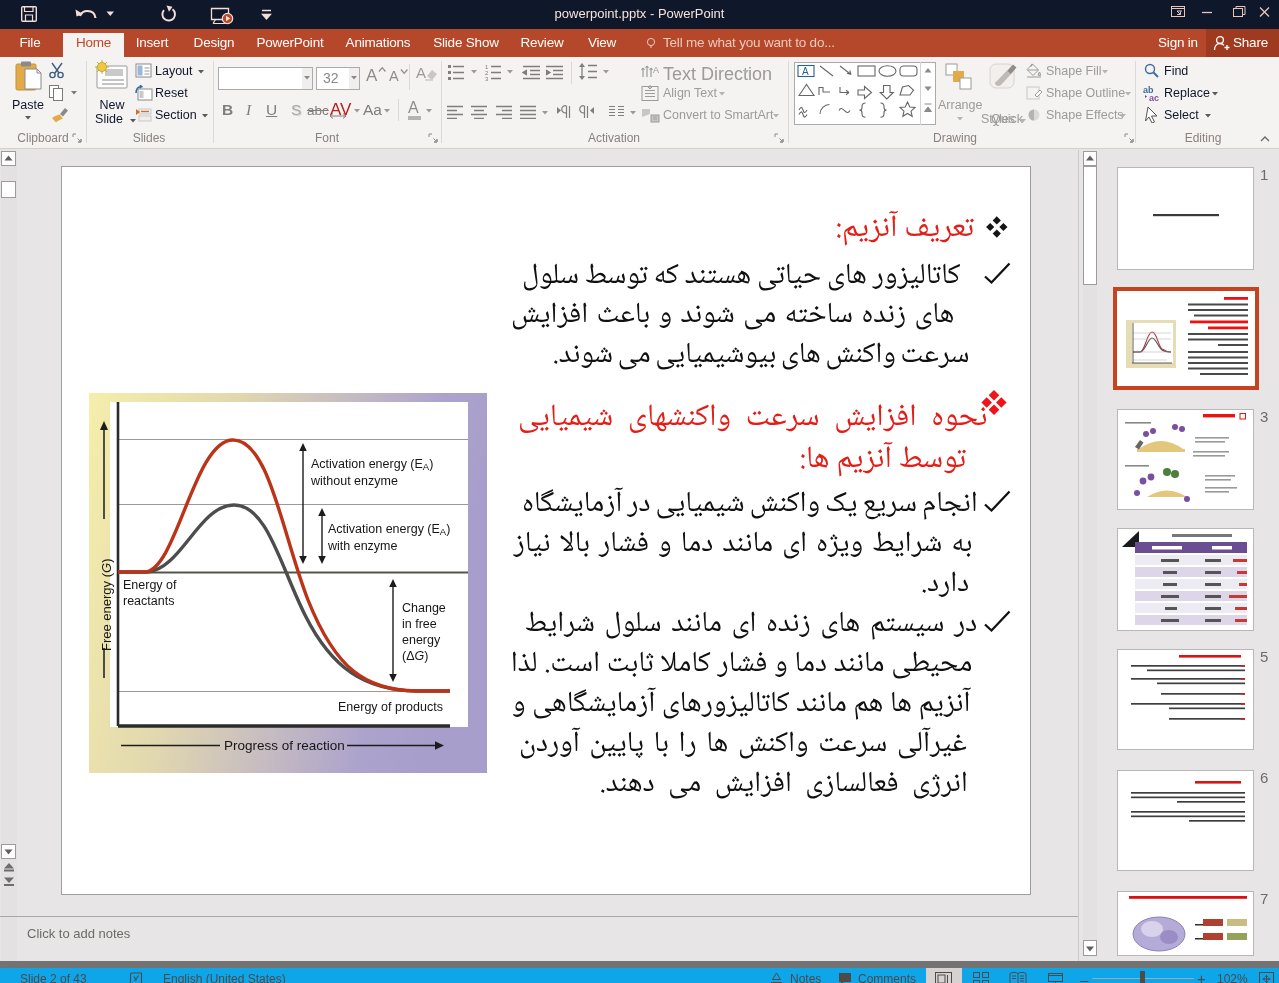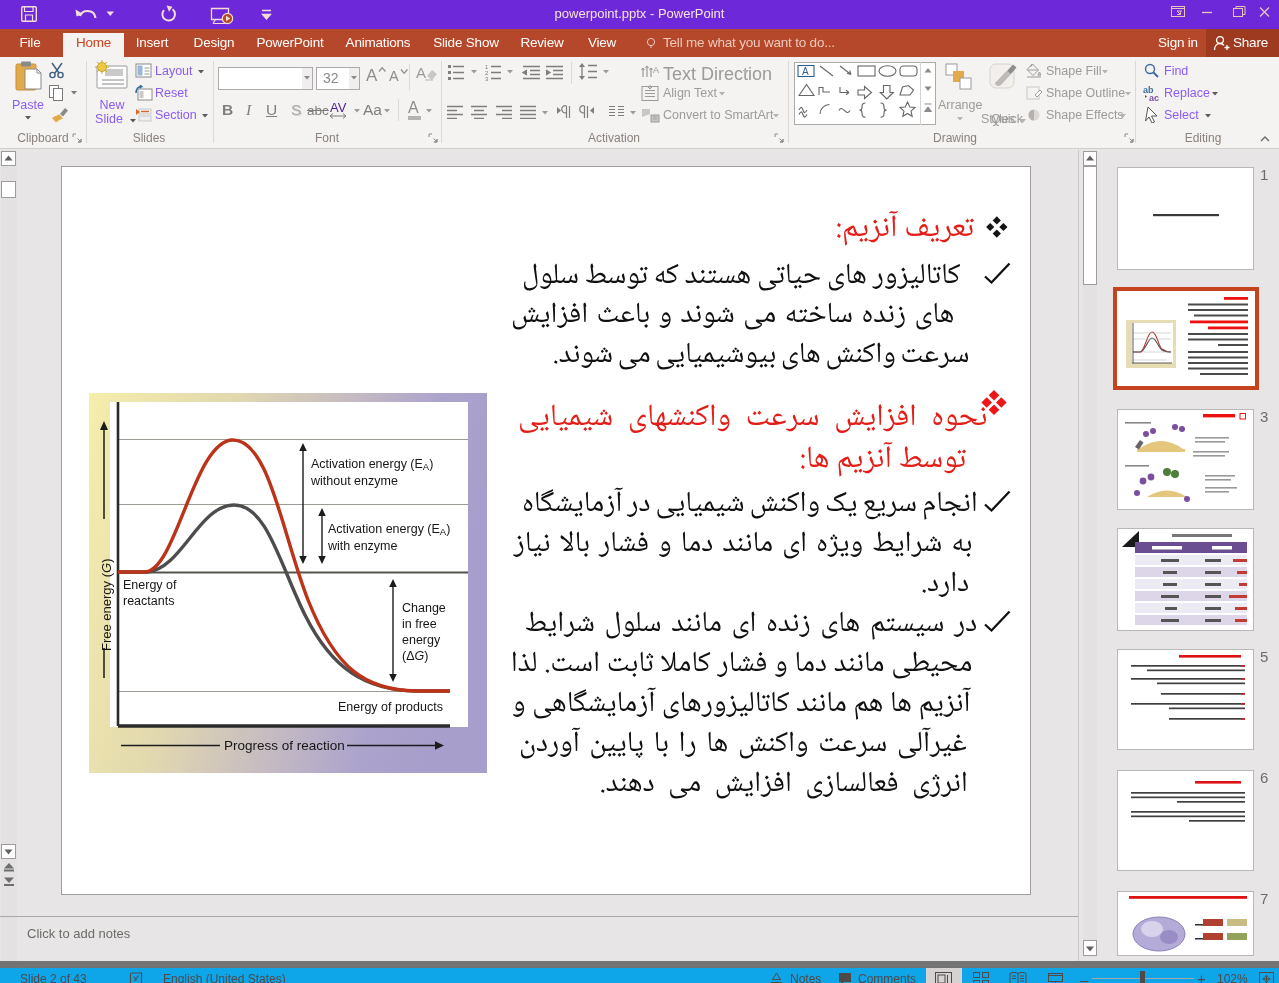--- a/index.html
+++ b/index.html
@@ -1,26 +1,26 @@
 <!DOCTYPE html>
 <html><head><meta charset="utf-8"><style>
 *{margin:0;padding:0;box-sizing:border-box}
 html,body{width:1279px;height:983px;overflow:hidden;font-family:"Liberation Sans",sans-serif;background:#e7e5e5}
 .abs{position:absolute}
-#titlebar{position:absolute;left:0;top:0;width:1279px;height:29px;background:#6d28d9}
+#titlebar{position:absolute;left:0;top:0;width:1279px;height:29px;background:#0f172a}
 #tabrow{position:absolute;left:0;top:29px;width:1279px;height:28px;background:#b5472a}
 #ribbon{position:absolute;left:0;top:57px;width:1279px;height:92px;background:#f5f3f2;border-bottom:1px solid #d2cfcd}
 #main{position:absolute;left:0;top:150px;width:1279px;height:811px;background:#e7e5e5}
 #slide{position:absolute;left:61px;top:16px;width:970px;height:729px;background:#fff;border:1px solid #9f9e9e}
 #panel{position:absolute;left:1078px;top:0;width:201px;height:811px;background:#e7e5e5;border-left:1px solid #cbc9c9}
 #statusbar{position:absolute;left:0;top:961px;width:1279px;height:37px;background:#0ea5e9;border-top:7px solid #737373;color:#4e4a48;font-size:12px}
 .tab{position:absolute;top:0;height:28px;line-height:28px;color:#fff;font-size:13.5px;letter-spacing:-0.2px}
 .gl{position:absolute;bottom:3px;font-size:12px;color:#8a817c;width:120px;text-align:center}
 .gsep{position:absolute;top:4px;height:82px;width:1px;background:#dcd8d5}
-.ribtxt{position:absolute;font-size:12px;color:#8b5cf6;}
+.ribtxt{position:absolute;font-size:12px;color:#0f172a;}
 .gray{color:#9d9a98}
 .thumb{position:absolute;left:38px;width:137px;background:#fff;border:1px solid #b9b7b7}
 .tnum{position:absolute;left:181px;font-size:15px;color:#6d6b6b}
 svg{display:block}
 .red{fill:#e31e18}.blk{fill:#111}
 </style></head>
 <body>
 
 <div id="titlebar">
   <svg class="abs" style="left:0;top:0" width="290" height="29" viewBox="0 0 290 29">
@@ -204,21 +204,21 @@
 <div class="abs" style="left:416px;top:7px;font-size:15px;color:#9d9a98">A</div>
 <svg class="abs" style="left:424px;top:11px" width="14" height="13" viewBox="0 0 14 13">
       <path d="M3 8 l5-6 5 4 -5 6 z" fill="#c9c6c3"></path>
       <path d="M1 12 h8" stroke="#c9c6c3" stroke-width="1.4"></path>
     </svg>
 <div class="abs" style="left:222px;top:44px;font-size:15.5px;color:#807d7b;font-weight:bold">B</div>
 <div class="abs" style="left:246px;top:44px;font-size:15.5px;color:#807d7b;font-style:italic;font-family:'Liberation Serif',serif">I</div>
 <div class="abs" style="left:266px;top:44px;font-size:15.5px;color:#807d7b;text-decoration:underline">U</div>
 <div class="abs" style="left:291px;top:44px;font-size:15.5px;color:#aaa8a6;text-shadow:1px 1px 1px #ccc">S</div>
 <div class="abs" style="left:307px;top:46px;font-size:13.5px;color:#807d7b;text-decoration:line-through">abc</div>
-<div class="abs" style="left:330px;top:43px;font-size:13px;color:#4c1d95;letter-spacing:0">AV</div>
+<div class="abs" style="left:330px;top:43px;font-size:17px;color:#b91c1c;letter-spacing:0">AV</div>
 <svg class="abs" style="left:329px;top:55px" width="20" height="8" viewBox="0 0 20 8">
       <path d="M1 4 h16 M1 4 l3-2.5 M1 4 l3 2.5 M17 4 l-3-2.5 M17 4 l-3 2.5" stroke="#807d7b" fill="none"></path>
     </svg>
 <svg class="abs" style="left:352px;top:50px" width="10" height="8" viewBox="0 0 10 8">
       <path d="M2 2 h6 l-3 3.5 z" fill="#9d9a98"></path>
     </svg>
 <div class="abs" style="left:363px;top:44px;font-size:15.5px;color:#807d7b">Aa</div>
 <svg class="abs" style="left:382px;top:50px" width="10" height="8" viewBox="0 0 10 8">
       <path d="M2 2 h6 l-3 3.5 z" fill="#9d9a98"></path>
     </svg>

